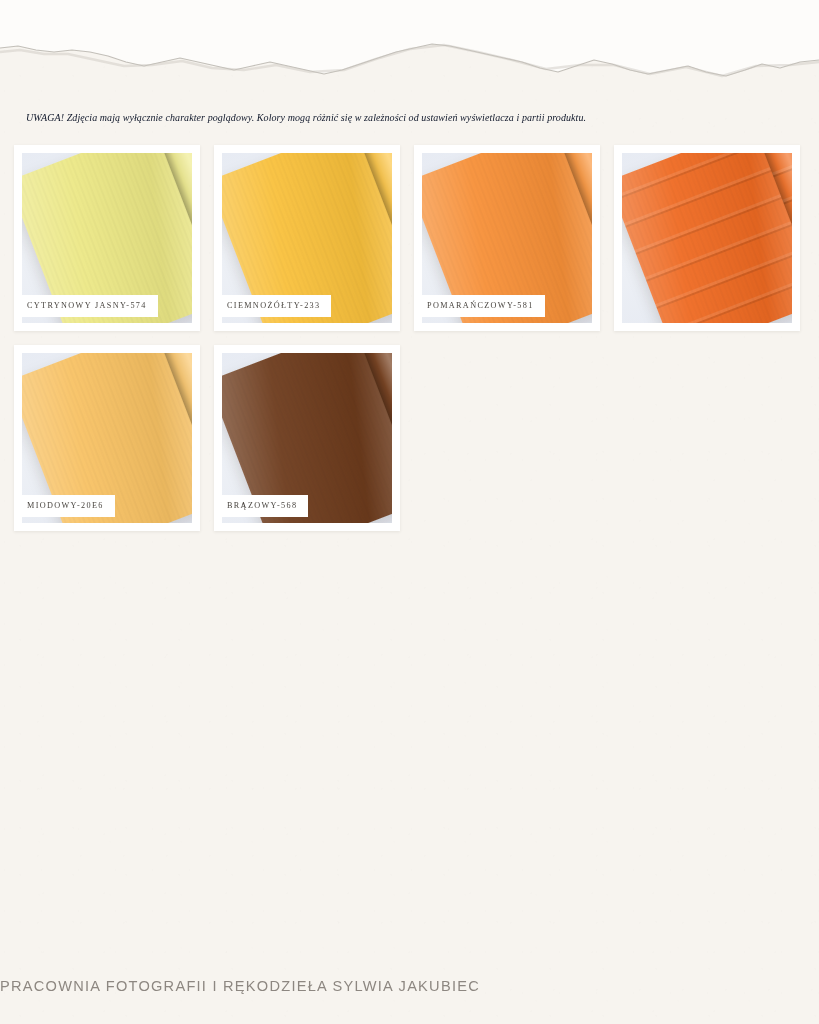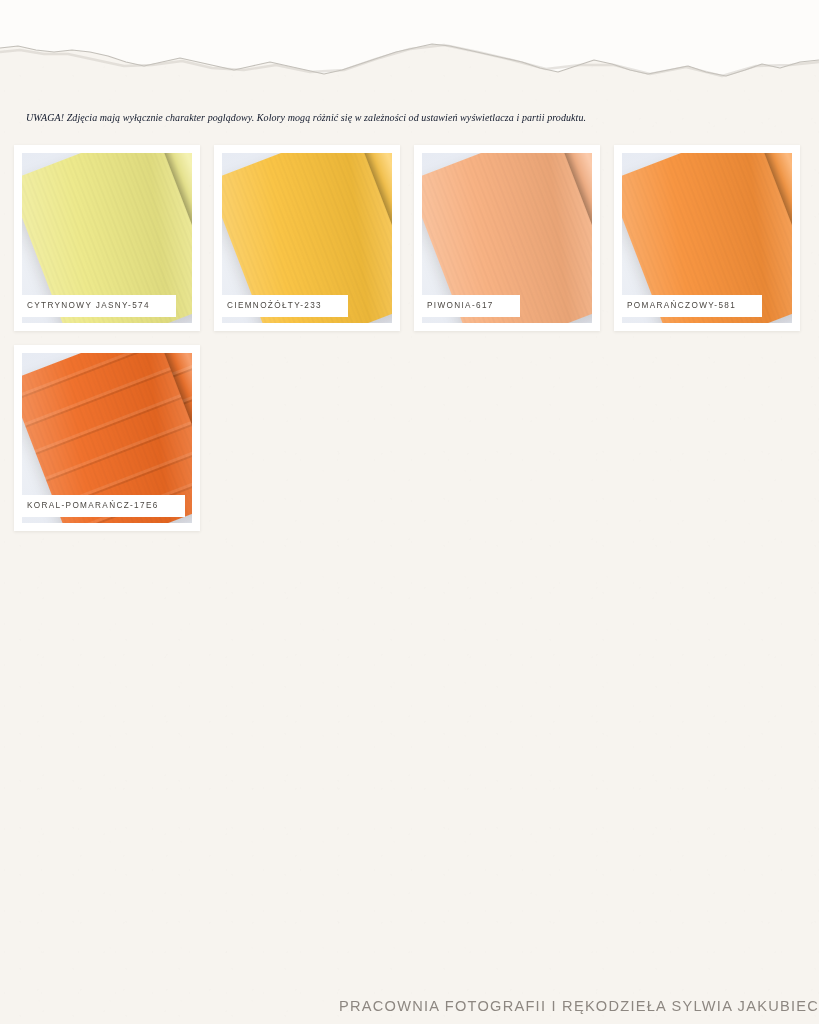--- a/index.html
+++ b/index.html
@@ -170,32 +170,32 @@
   
   .swatch-label {
     position: absolute;
     left: 0;
     bottom: 14px;
     background: #ffffff;
     color: #4a4641;
     font-size: 8.2px;
     letter-spacing: 1.35px;
     line-height: 1;
-    padding: 7px 26px 7px 13px;
+    padding: 7px 11px 7px 13px;
     white-space: nowrap;
-    font-family: Liberation Sans, sans-serif;
+    font-family: Liberation Serif, serif;
   }
 
   
   .footer {
     position: absolute;
     left: 0;
-    bottom: 10px;
+    bottom: 30px;
     width: 819px;
-    text-align: right;
+    text-align: left;
     font-size: 14.6px;
     letter-spacing: 1.25px;
     color: #8d8781;
     font-family: "Liberation Sans", sans-serif;
   }
 </style>
 </head>
 <body style="background: rgb(247, 244, 239);">
 
 <div class="paper-grain"></div>
@@ -227,49 +227,57 @@
   <div class="swatch-card">
     <div class="swatch-photo">
       <div class="sheet" style="filter: drop-shadow(rgba(90, 80, 70, 0.2) -3px 6px 7px);">
         <div class="sheet-face" style="background-color: rgb(249, 193, 60);"></div>
         <div class="sheet-roll" style="background-color: rgb(253, 201, 80);"></div>
       </div>
     </div>
     <div class="swatch-label">CIEMNOŻÓŁTY-233</div>
   </div>
 
-  <div class="swatch-card">
-    <div class="swatch-photo">
-      <div class="sheet" style="filter: drop-shadow(rgba(90, 80, 70, 0.2) -3px 6px 7px);">
-        <div class="sheet-face" style="background-color: rgb(247, 174, 125);"></div>
-        <div class="sheet-roll" style="background-color: rgb(250, 182, 138);"></div>
-      </div>
-    </div>
-    <div class="swatch-label">PIWONIA-617</div>
-  </div>
 
   <div class="swatch-card">
     <div class="swatch-photo">
       <div class="sheet" style="filter: drop-shadow(rgba(90, 80, 70, 0.2) -3px 6px 7px);">
         <div class="sheet-face" style="background-color: rgb(247, 144, 56);"></div>
         <div class="sheet-roll" style="background-color: rgb(251, 156, 72);"></div>
       </div>
     </div>
     <div class="swatch-label">POMARAŃCZOWY-581</div>
   </div>
 
 
   <div class="swatch-card">
     <div class="swatch-photo">
       <div class="sheet banded" style="filter: drop-shadow(rgba(90, 80, 70, 0.2) -3px 6px 7px);">
         <div class="sheet-face" style="background-color: rgb(239, 106, 34);"></div>
         <div class="sheet-roll" style="background-color: rgb(243, 118, 47);"></div>
       </div>
     </div>
-    <div class="swatch-label">KORAL-POMARAŃCZ-17E6</div>
-  </div>
-
-
-
+  </div>
+
+  <div class="swatch-card">
+    <div class="swatch-photo">
+      <div class="sheet" style="filter: drop-shadow(rgba(90, 80, 70, 0.2) -3px 6px 7px);">
+        <div class="sheet-face" style="background-color: rgb(248, 194, 100);"></div>
+        <div class="sheet-roll" style="background-color: rgb(251, 202, 116);"></div>
+      </div>
+    </div>
+    <div class="swatch-label">MIODOWY-20E6</div>
+  </div>
+
+
+  <div class="swatch-card">
+    <div class="swatch-photo">
+      <div class="sheet" style="filter: drop-shadow(rgba(90, 80, 70, 0.2) -3px 6px 7px);">
+        <div class="sheet-face" style="background-color: rgb(109, 59, 28);"></div>
+        <div class="sheet-roll" style="background-color: rgb(122, 69, 36);"></div>
+      </div>
+    </div>
+    <div class="swatch-label">BRĄZOWY-568</div>
+  </div>
 
 </div>
 
 <div class="footer">PRACOWNIA FOTOGRAFII I RĘKODZIEŁA SYLWIA JAKUBIEC</div>
 
 </body></html>

